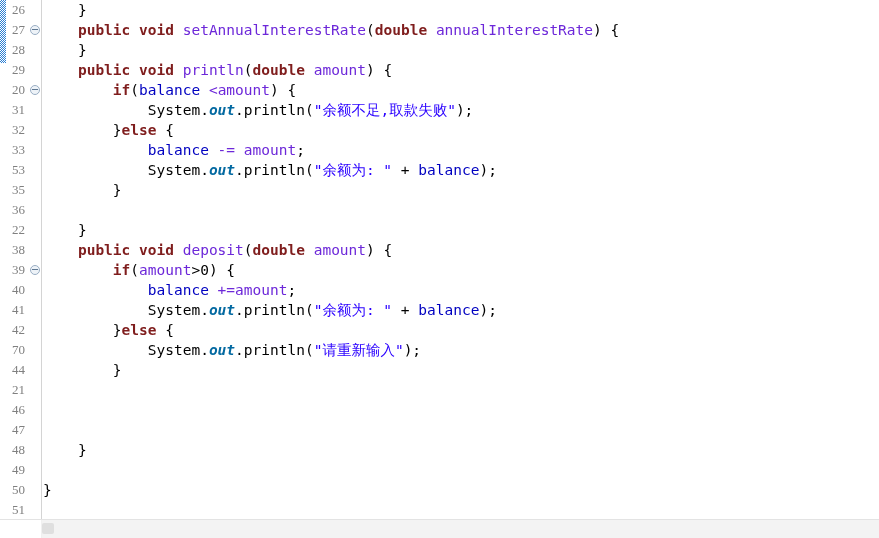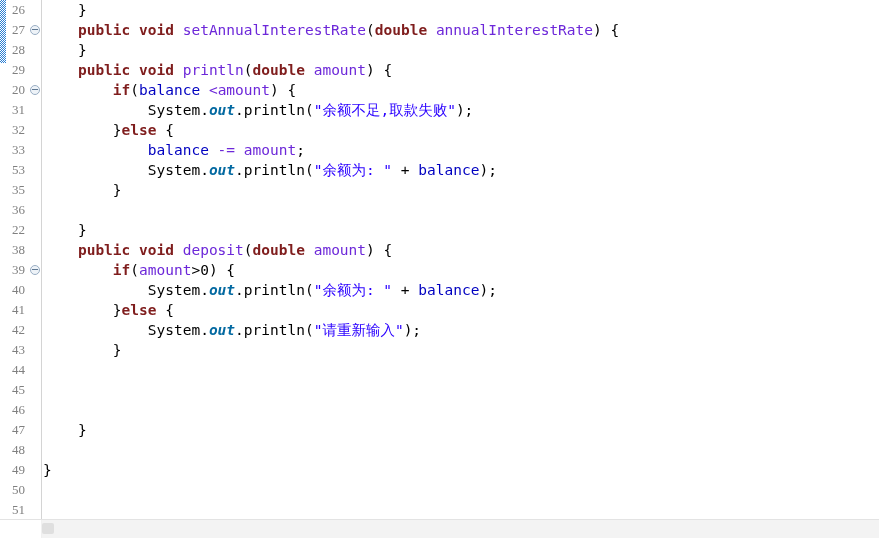--- a/index.html
+++ b/index.html
@@ -166,23 +166,23 @@
       <div class="gutter-row"><span>33</span></div>
       <div class="gutter-row"><span>53</span></div>
       <div class="gutter-row"><span>35</span></div>
       <div class="gutter-row"><span>36</span></div>
       <div class="gutter-row"><span>22</span></div>
       <div class="gutter-row"><span>38</span></div>
       <div class="gutter-row"><span>39</span><span class="fold"></span></div>
       <div class="gutter-row"><span>40</span></div>
       <div class="gutter-row"><span>41</span></div>
       <div class="gutter-row"><span>42</span></div>
-      <div class="gutter-row"><span>43</span></div>
+      <div class="gutter-row"><span>70</span></div>
       <div class="gutter-row"><span>44</span></div>
-      <div class="gutter-row"><span>45</span></div>
+      <div class="gutter-row"><span>21</span></div>
       <div class="gutter-row"><span>46</span></div>
       <div class="gutter-row"><span>47</span></div>
       <div class="gutter-row"><span>48</span></div>
       <div class="gutter-row"><span>49</span></div>
       <div class="gutter-row"><span>50</span></div>
       <div class="gutter-row"><span>51</span></div>
       <div class="gutter-row"><span>52</span></div>
     </div>
 
   <div id="code">
@@ -193,20 +193,21 @@
       <div class="code-row"><span class="plain">        </span><span class="kw">if</span><span class="punc">(</span><span class="fld">balance</span><span class="id"> &lt;</span><span class="id">amount</span><span class="punc">) {</span></div>
       <div class="code-row"><span class="plain">            </span><span class="plain">System</span><span class="punc">.</span><span class="stat">out</span><span class="punc">.</span><span class="plain">println</span><span class="punc">(</span><span class="str">"余额不足,取款失败"</span><span class="punc">);</span></div>
       <div class="code-row"><span class="plain">        }</span><span class="kw">else</span><span class="punc"> {</span></div>
       <div class="code-row"><span class="plain">            </span><span class="fld">balance</span><span class="id"> -= </span><span class="id">amount</span><span class="punc">;</span></div>
       <div class="code-row"><span class="plain">            </span><span class="plain">System</span><span class="punc">.</span><span class="stat">out</span><span class="punc">.</span><span class="plain">println</span><span class="punc">(</span><span class="str">"余额为: "</span><span class="punc"> + </span><span class="fld">balance</span><span class="punc">);</span></div>
       <div class="code-row"><span class="plain">        }</span></div>
       <div class="code-row"><span class="plain"></span></div>
       <div class="code-row"><span class="plain">    }</span></div>
       <div class="code-row"><span class="plain">    </span><span class="kw">public</span><span class="plain"> </span><span class="kw">void</span><span class="plain"> </span><span class="id">deposit</span><span class="punc">(</span><span class="kw">double</span><span class="plain"> </span><span class="id">amount</span><span class="punc">) {</span></div>
       <div class="code-row"><span class="plain">        </span><span class="kw">if</span><span class="punc">(</span><span class="id">amount</span><span class="punc">&gt;0) {</span></div>
+      <div class="code-row"><span class="plain">            </span><span class="fld">balance</span><span class="id"> +=</span><span class="id">amount</span><span class="punc">;</span></div>
       <div class="code-row"><span class="plain">            </span><span class="plain">System</span><span class="punc">.</span><span class="stat">out</span><span class="punc">.</span><span class="plain">println</span><span class="punc">(</span><span class="str">"余额为: "</span><span class="punc"> + </span><span class="fld">balance</span><span class="punc">);</span></div>
       <div class="code-row"><span class="plain">        }</span><span class="kw">else</span><span class="punc"> {</span></div>
       <div class="code-row"><span class="plain">            </span><span class="plain">System</span><span class="punc">.</span><span class="stat">out</span><span class="punc">.</span><span class="plain">println</span><span class="punc">(</span><span class="str">"请重新输入"</span><span class="punc">);</span></div>
       <div class="code-row"><span class="plain">        }</span></div>
       <div class="code-row"><span class="plain"></span></div>
       <div class="code-row"><span class="plain"></span></div>
       <div class="code-row"><span class="plain"></span></div>
       <div class="code-row"><span class="plain">    }</span></div>
       <div class="code-row"><span class="plain"></span></div>
       <div class="code-row"><span class="plain">}</span></div>

